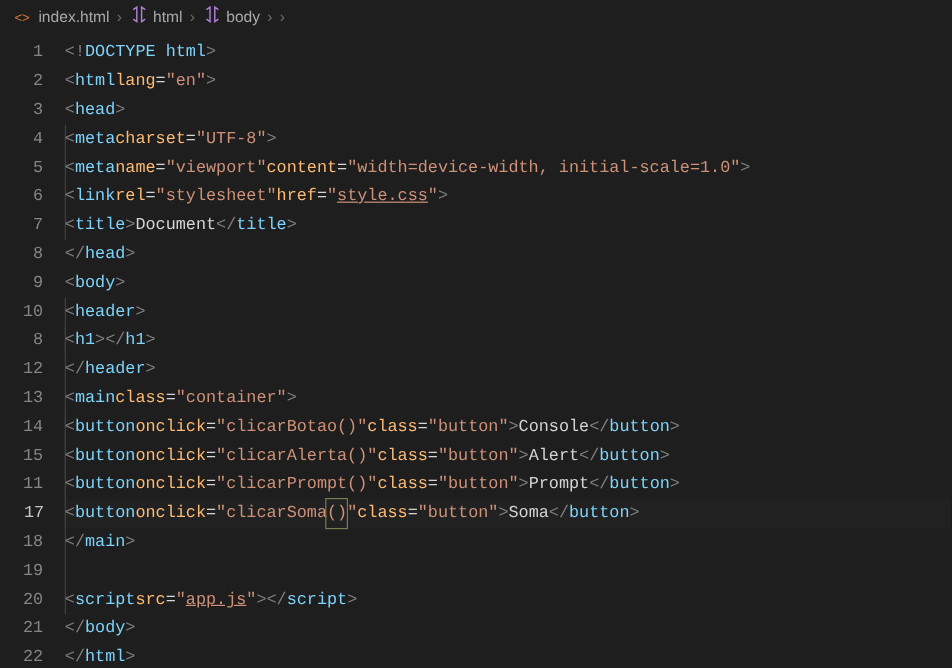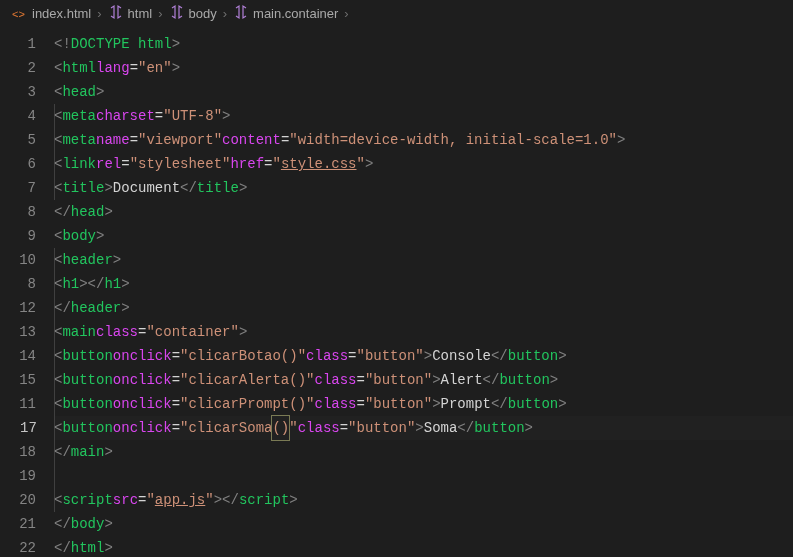--- a/index.html
+++ b/index.html
@@ -56,22 +56,22 @@
   .code .row { height: 24px; display: flex; align-items: center; }
   .code .row.active { background: rgba(255,255,255,0.015); }
   .guide {
     border-left: 1px solid #404040;
     display: inline-block;
     height: 24px;
     width: 0;
     margin-right: -1px;
   }
   .tok-bracket   { color: #808080; }
-  .tok-tag       { color: #22c55e; }
-  .tok-attr      { color: #d946ef; font-family: Liberation Mono, monospace; }
+  .tok-tag       { color: #7dd3fc; }
+  .tok-attr      { color: #fdba74; font-family: Liberation Mono, monospace; }
   .tok-str       { color: #ce9178; }
   .tok-txt       { color: #d4d4d4; }
   .underline     { text-decoration: underline; text-decoration-color: #ce9178; text-align: right; }
   .cursor-mark   { outline: 1px solid #7a7a54; padding: 0; }
   .file-icon-wrap { display:inline-flex; }
 </style>
 </head>
 <body>
 
 <div class="breadcrumbs">
@@ -92,26 +92,20 @@
     <span>html</span>
   </span>
   <span class="sep">›</span>
   <span class="crumb">
     <span><svg width="16" height="16" viewBox="0 0 16 16">
           <path d="M3 4 L6 2 L6 14 L3 12 M13 4 L10 2 L10 14 L13 12" stroke="#b180d7" stroke-width="1.2" fill="none"></path>
         </svg></span>
     <span>body</span>
   </span>
   <span class="sep">›</span>
-  <span class="crumb">
-    <span><svg width="16" height="16" viewBox="0 0 16 16">
-          <path d="M3 4 L6 2 L6 14 L3 12 M13 4 L10 2 L10 14 L13 12" stroke="#b180d7" stroke-width="1.2" fill="none"></path>
-        </svg></span>
-    <span>main.container</span>
-  </span>
   <span class="sep">›</span>
 </div>
 
 <div class="editor">
   <div class="gutter" id="gutter">
       <div class="ln">1</div>
       <div class="ln">2</div>
       <div class="ln">3</div>
       <div class="ln">4</div>
       <div class="ln">5</div>

